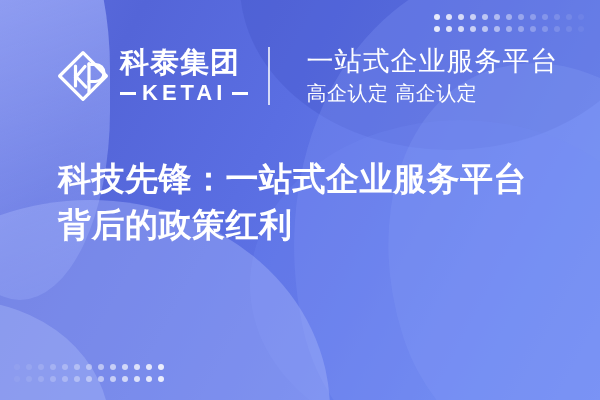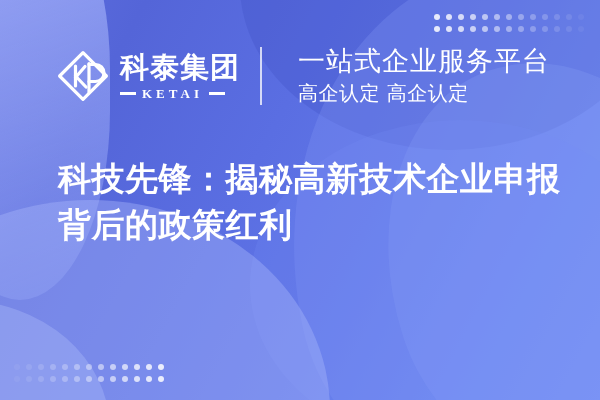--- a/index.html
+++ b/index.html
@@ -107,25 +107,25 @@
   }
   #logo-en-row {
     display: flex;
     align-items: center;
     gap: 6px;
     margin-top: 5px;
   }
   .logo-rule { width: 16px; height: 3px; background: #ffffff; }
   #logo-en {
     color: #ffffff;
-    font-size: 13px;
+    font-size: 22px;
     font-weight: bold;
     letter-spacing: 4px;
     line-height: 1;
-    font-family: Liberation Serif, serif;
+    font-family: Liberation Sans, sans-serif;
   }
 
   #header-divider {
     width: 2px;
     height: 58px;
     background: rgba(255,255,255,0.75);
     margin-left: 20px;
     flex: none;
   }
 
@@ -281,17 +281,17 @@
 
     <div id="header-divider"></div>
 
     <div id="slogan-block">
       <div id="slogan-main">一站式企业服务平台</div>
       <div id="slogan-sub">高企认定 高企认定</div>
     </div>
   </div>
 
   <div id="title-block">
-    <div class="title-line">科技先锋：揭秘高新技术企业申报</div>
+    <div class="title-line">科技先锋：一站式企业服务平台</div>
     <div class="title-line">背后的政策红利</div>
   </div>
 
 </div>
 
 </body></html>

